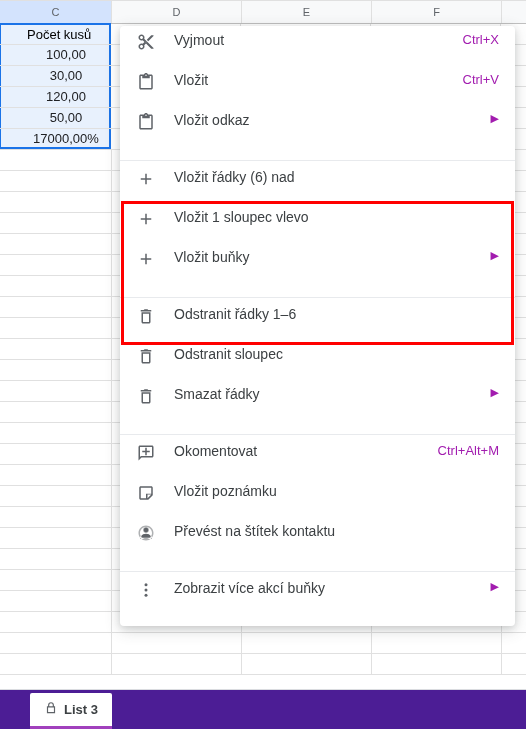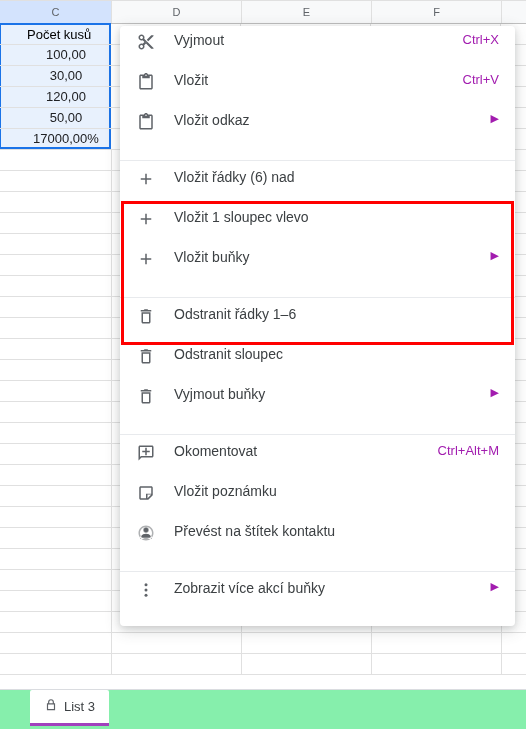--- a/index.html
+++ b/index.html
@@ -80,25 +80,26 @@
     .sel-border-left { border-left: 2px solid #1a73e8; margin-left:-1px;}
     .sel-border-right-blue { border-right: 2px solid #1a73e8; }
     .sel-border-bottom-blue { border-bottom: 2px solid #1a73e8; }
 
     .sheet-tabs {
       position: absolute;
       bottom: 0;
       left: 0;
       right: 0;
       height: 40px;
-      background: #86efac;
+      background: #4c1d95;
       border-top: 1px solid #dadce0;
       display: flex;
-      align-items: flex-start;
+      align-items: flex-end;
       padding-left: 30px;
+      font-weight: bold;
     }
     .sheet-tab {
       display: flex;
       align-items: center;
       gap: 6px;
       padding: 8px 14px;
       font-size: 13px;
       color: #3c4043;
       border-bottom: 3px solid #a140bd;
       background: #fff;
@@ -447,21 +448,21 @@
         </svg>
       </span>
     <span class="menu-label">Odstranit sloupec</span>
   </div>
   <div class="menu-item">
     <span class="menu-icon">
         <svg viewBox="0 0 24 24" fill="currentColor">
           <path d="M6 7h12v13c0 1.1-.9 2-2 2H8c-1.1 0-2-.9-2-2V7zm2 2v11h8V9H8zM15 4l-1-1h-4l-1 1H5v2h14V4h-4z"></path>
         </svg>
       </span>
-    <span class="menu-label">Vyjmout buňky</span>
+    <span class="menu-label">Smazat řádky</span>
     <span class="menu-arrow">▶</span>
   </div>
 
   <div class="menu-sep"></div>
 
   <div class="menu-item">
     <span class="menu-icon">
         <svg viewBox="0 0 24 24" fill="currentColor">
           <path d="M20 2H4c-1.1 0-2 .9-2 2v18l4-4h14c1.1 0 2-.9 2-2V4c0-1.1-.9-2-2-2zm0 14H5.17L4 17.17V4h16v12zM13 5h-2v4H7v2h4v4h2v-4h4V9h-4V5z"></path>
         </svg>

